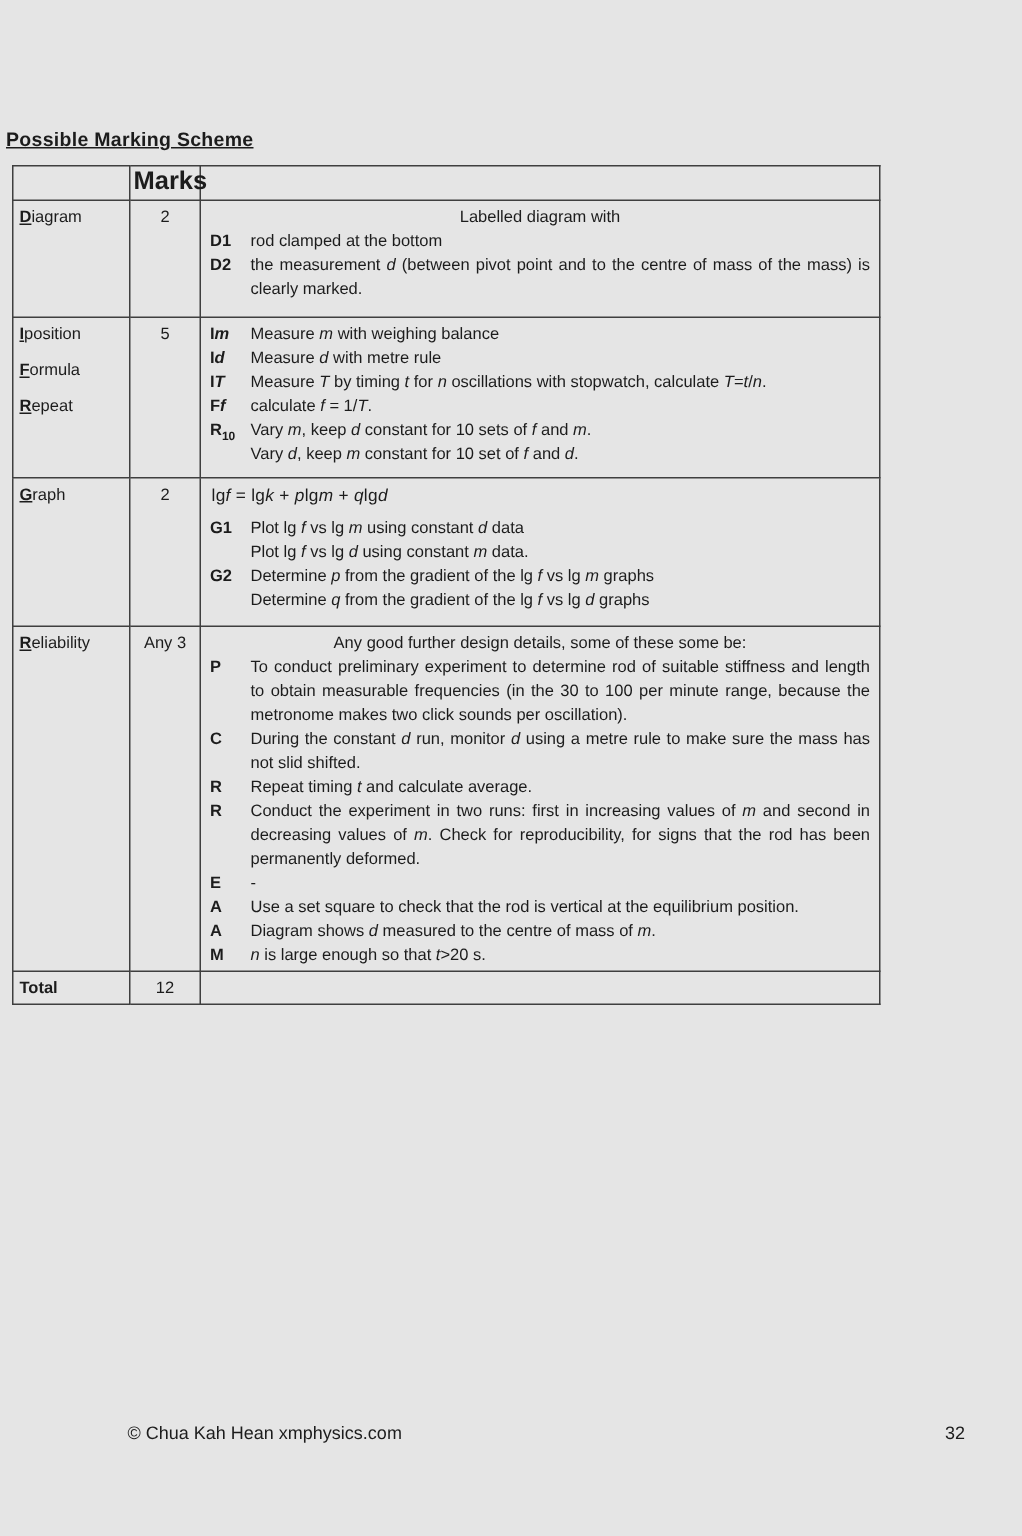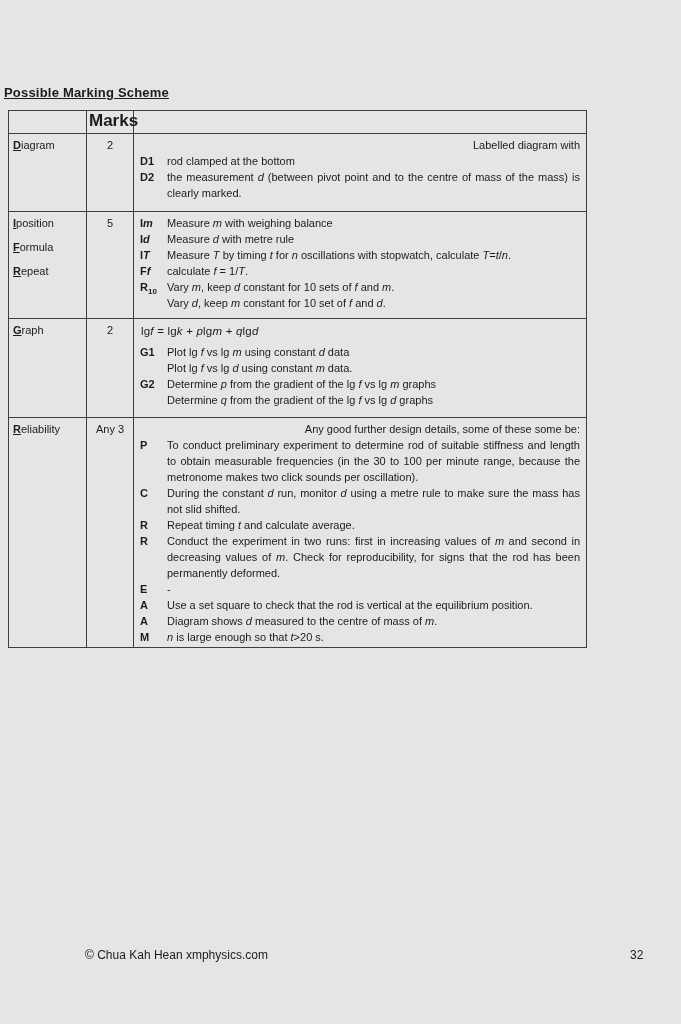--- a/index.html
+++ b/index.html
@@ -20,21 +20,21 @@
   .label-cell { padding:3px 2px 2px 4px; }
   .label { white-space:nowrap; }
   .label + .label { margin-top:8px; }
   .lead { font-weight:bold; }
   .lead.u { text-decoration:underline; }
 
   .marks-cell { text-align:center; padding:3px 1px 2px 1px; }
 
   .desc-cell { padding:3px 6px 2px 6px; }
   .formula { margin:1px 0 5px 1px; font-size:11.5px; letter-spacing:0.2px; }
-  .intro { text-align:right; }
+  .intro { text-align:center; }
   .item { display:flex; }
   .code { flex:0 0 27px; font-weight:bold; }
   .text { flex:1 1 auto; text-align:justify; }
   sub { font-size:8px; line-height:0; }
   i { font-style:italic; }
 
   .footer-copyright { position:absolute; left:85px; top:948px; font-size:12px; }
   .footer-page { position:absolute; left:630px; top:948px; font-size:12px; }
 </style>
 </head>
@@ -168,19 +168,26 @@
             <div class="item">
               <span class="code">A</span>
               <span class="text">Diagram shows <i>d</i> measured to the centre of mass of <i>m</i>.</span>
             </div>
             <div class="item">
               <span class="code">M</span>
               <span class="text"><i>n</i> is large enough so that <i>t</i>&gt;20 s.</span>
             </div>
           </td>
         </tr>
+        <tr class="body-row" style="height: 22px;">
+          <td class="label-cell">
+            <div class="label"><span class="lead">Total</span><span class="rest"></span></div>
+          </td>
+          <td class="marks-cell">12</td>
+          <td class="desc-cell"></td>
+        </tr>
       </tbody>
   </table>
 
   <div class="footer-copyright">© Chua Kah Hean xmphysics.com</div>
   <div class="footer-page">32</div>
 
 </div>
 
 </body></html>

